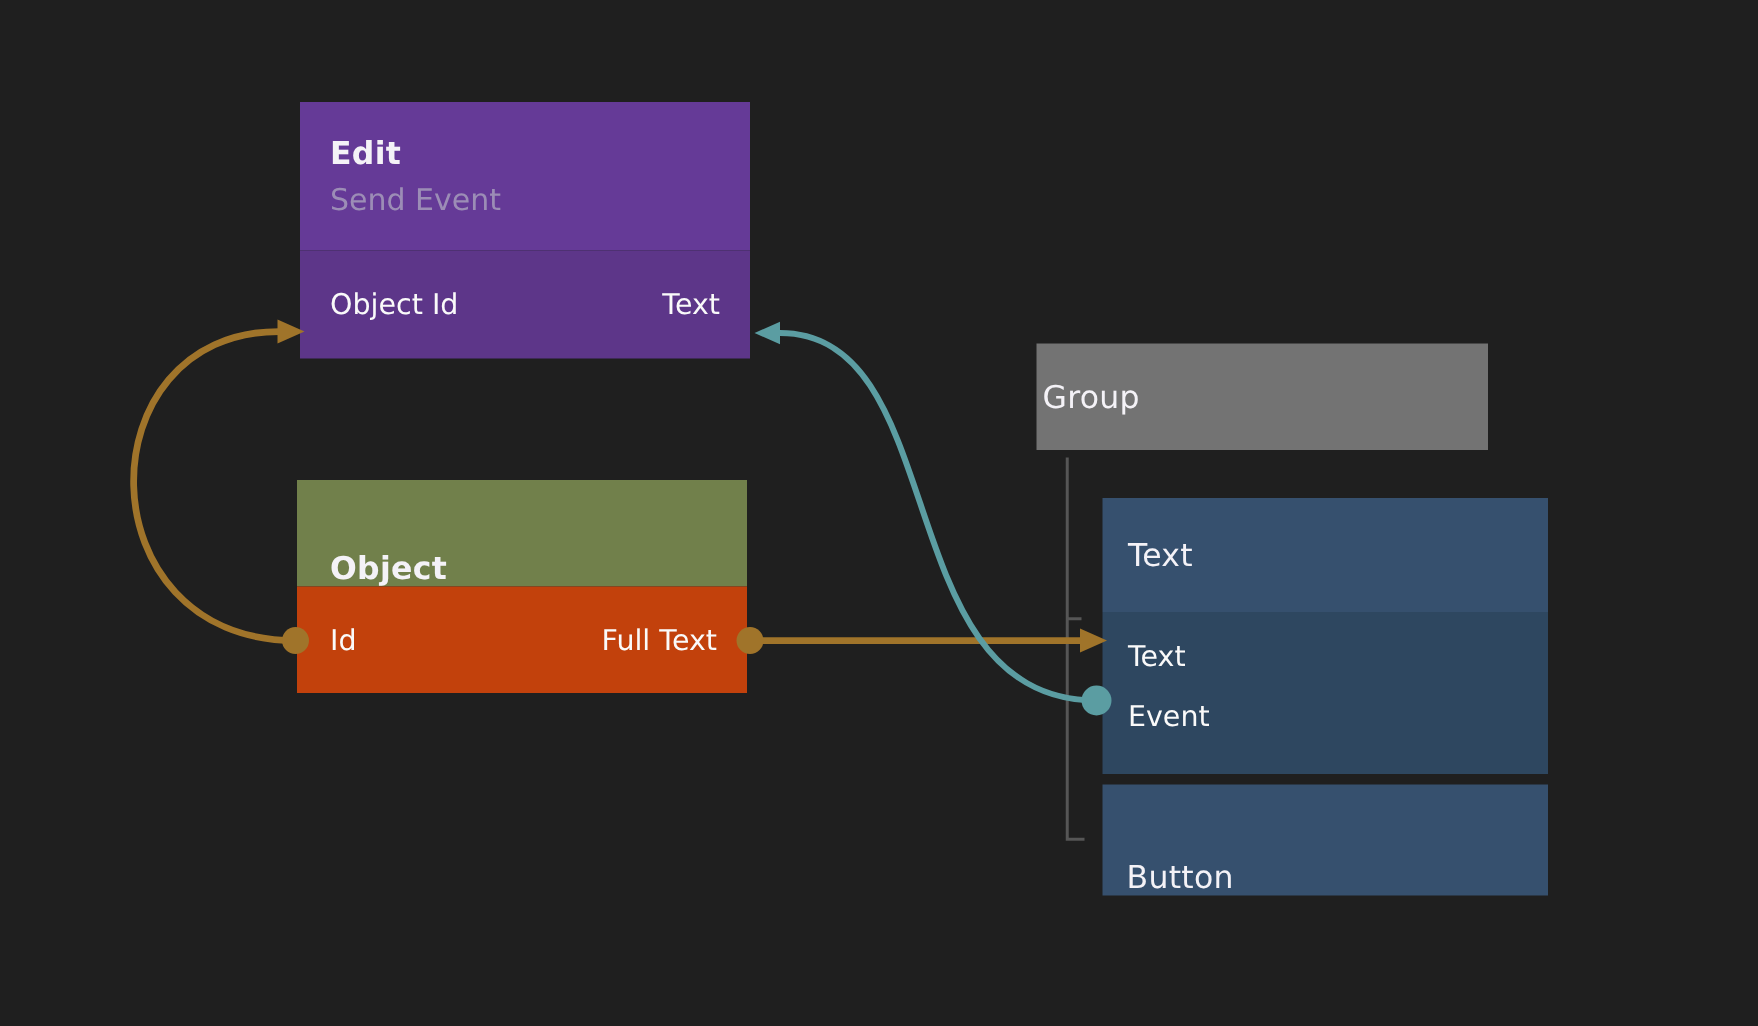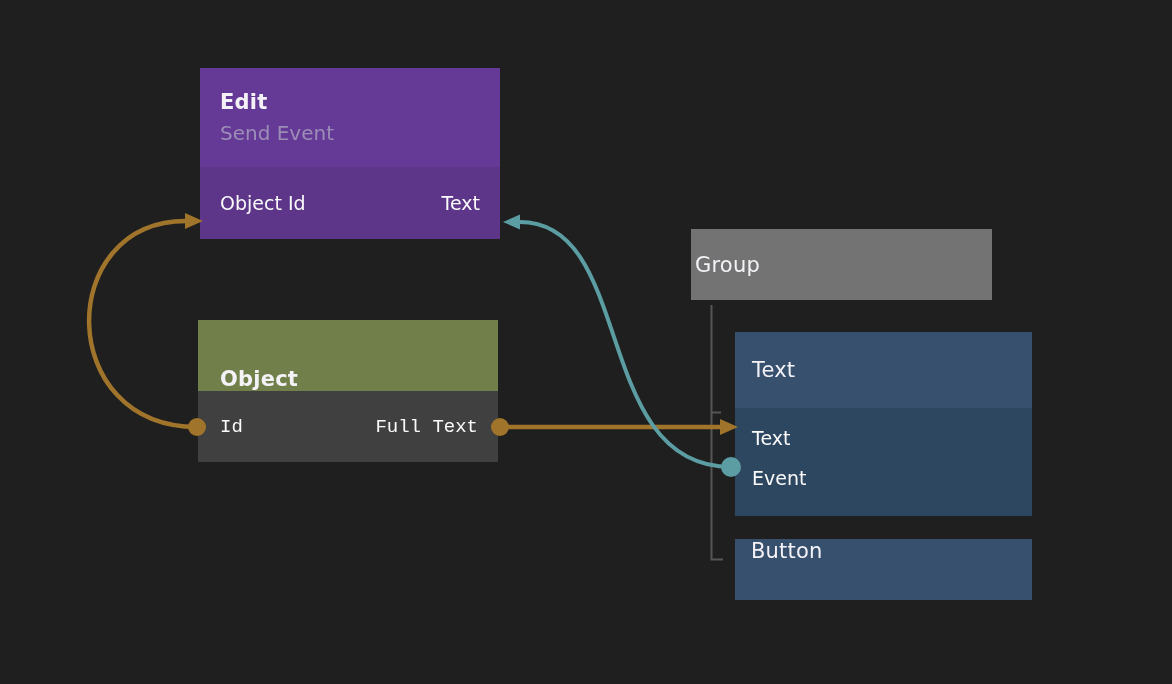--- a/index.html
+++ b/index.html
@@ -53,23 +53,22 @@
   }
 
   
   #node-object { left: 198px; top: 320px; width: 300px; height: 142px; }
   #node-object .hdr {
     height: 71px; background: #71804b;
     display: flex; align-items: flex-end;
     padding: 0 22px; box-sizing: border-box;
   }
   #node-object .prt {
-    height: 71px; background: #404040;
+    height: 71px; background: #c2410c;
     padding: 0 20px 0 22px;
-    font-family: Liberation Mono, monospace;
   }
 
   
   #node-group { left: 691px; top: 229px; width: 301px; height: 71px;
     background: #737373; display: flex; align-items: center;
     padding: 0 4px; box-sizing: border-box;
   }
 
   
   #node-text { left: 735px; top: 332px; width: 297px; height: 184px; }
@@ -80,23 +79,23 @@
   }
   #node-text .prt-col {
     height: 108px; background: #2e4760;
     padding: 10px 17px 0 17px; box-sizing: border-box;
   }
   #node-text .prt-col .port-label {
     display: flex; align-items: center; height: 40px;
   }
 
   
-  #node-button { left: 735px; top: 523px; width: 297px; height: 61px;
-    background: #36506e; display: flex; align-items: flex-start;
-    padding: 0 16px; box-sizing: border-box; margin-top: 16px;
+  #node-button { left: 735px; top: 523px; width: 297px; height: 74px;
+    background: #36506e; display: flex; align-items: flex-end;
+    padding: 0 16px; box-sizing: border-box;
   }
 
   #edge-layer {
     position: absolute;
     left: 0; top: 0;
     width: 1172px; height: 684px;
     pointer-events: none;
   }
 </style>
 </head>

